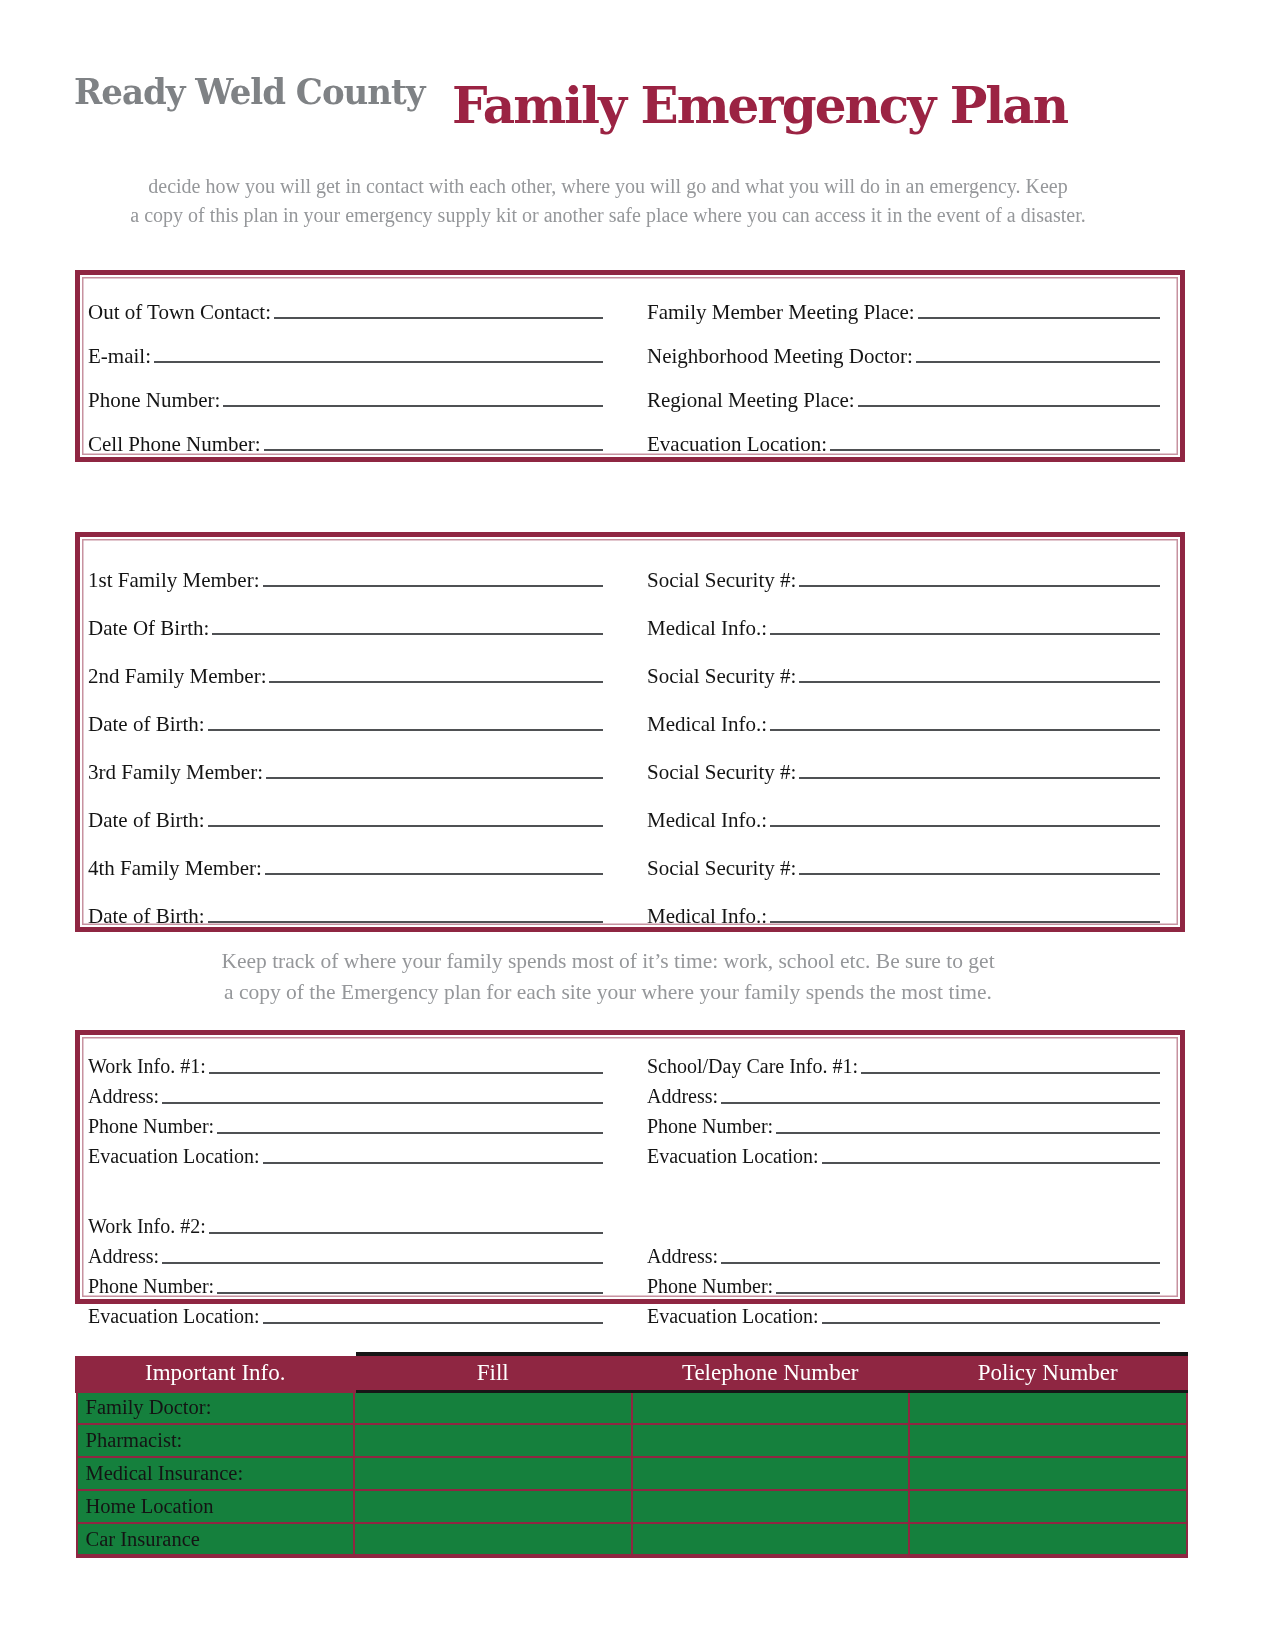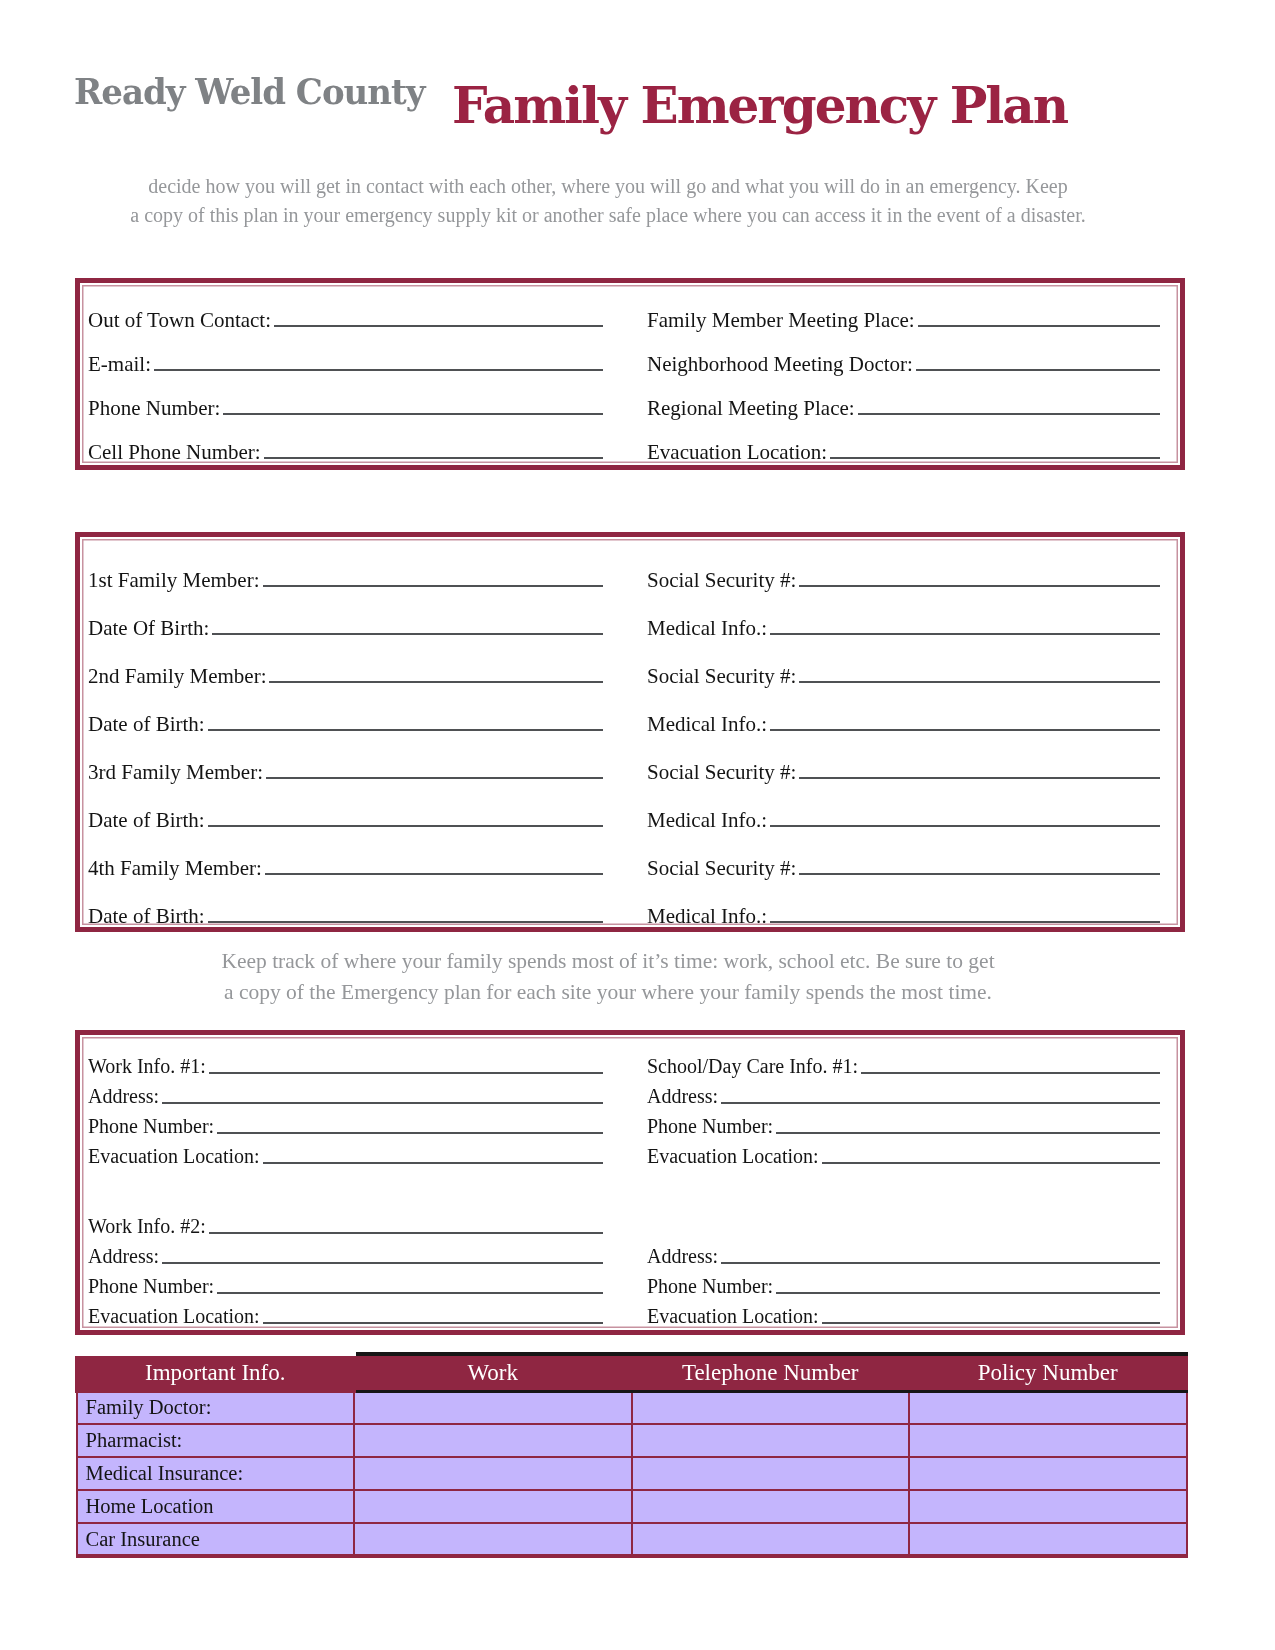--- a/index.html
+++ b/index.html
@@ -40,23 +40,23 @@
   .note-fill{top:478px;font-size:21.5px;}
   .note-sites{top:946px;font-size:21.5px;line-height:31px;}
 
   
   .mbox{
     position:absolute;left:75px;width:1110px;
     border:5px solid var(--maroon);
     box-shadow:inset 0 0 0 2px #ffffff, inset 0 0 0 3.5px rgba(143,38,66,.5);
     background:#ffffff;
   }
-  .box-contact{top:278px;height:192px;padding:4px 18px 0 8px;}
+  .box-contact{top:270px;height:192px;padding:4px 18px 0 8px;}
   .box-family {top:532px;height:400px;padding:6px 18px 0 8px;}
-  .box-sites  {top:1030px;height:305px;padding:12px 18px 0 8px;}
+  .box-sites  {top:1030px;height:274px;padding:12px 18px 0 8px;}
 
   .frow{display:grid;grid-template-columns:517px 1fr;column-gap:42px;}
   .box-contact .frow{height:44px;}
   .box-family  .frow{height:48px;}
   .box-sites   .frow{height:30px;}
   .group-gap{height:40px;}
 
   .fcell{display:flex;align-items:flex-end;min-width:0;}
   .lbl{white-space:nowrap;font-size:21px;line-height:1.05;}
   .box-sites .lbl{font-size:20px;}
@@ -79,21 +79,21 @@
     border:3px solid var(--maroon);
   }
   .info-table th.hdr-first{border-top:4.5px solid #ffffff;}
   .info-table th.hdr-black{
     border-top:4.5px solid #161616;
     border-left:3.5px solid #161616;
     border-bottom:3.5px solid #161616;
   }
   .info-table td{
     border:2.6px solid var(--maroon);height:33px;vertical-align:middle;
-    font-size:20.5px;background:#c4b5fd;
+    font-size:20.5px;background:#15803d;
   }
   .info-table td.rowlbl{padding-left:8px;}
   .info-table tr:last-child td{border-bottom:4px solid var(--maroon);margin-top:22px;}
 </style>
 </head>
 <body>
 
 <div class="page">
 
   <div class="logo">Ready Weld County</div>
@@ -321,21 +321,21 @@
   <table class="info-table">
     <colgroup>
         <col>
         <col>
         <col>
         <col>
       </colgroup>
     <thead>
       <tr>
         <th class="hdr-first">Important Info.</th>
-        <th class="hdr-black">Work</th>
+        <th class="hdr-black">Fill</th>
         <th class="hdr-black">Telephone Number</th>
         <th class="hdr-black">Policy Number</th>
       </tr>
     </thead>
     <tbody>
       <tr>
         <td class="rowlbl">Family Doctor:</td>
         <td>&nbsp;</td>
         <td>&nbsp;</td>
         <td>&nbsp;</td>

